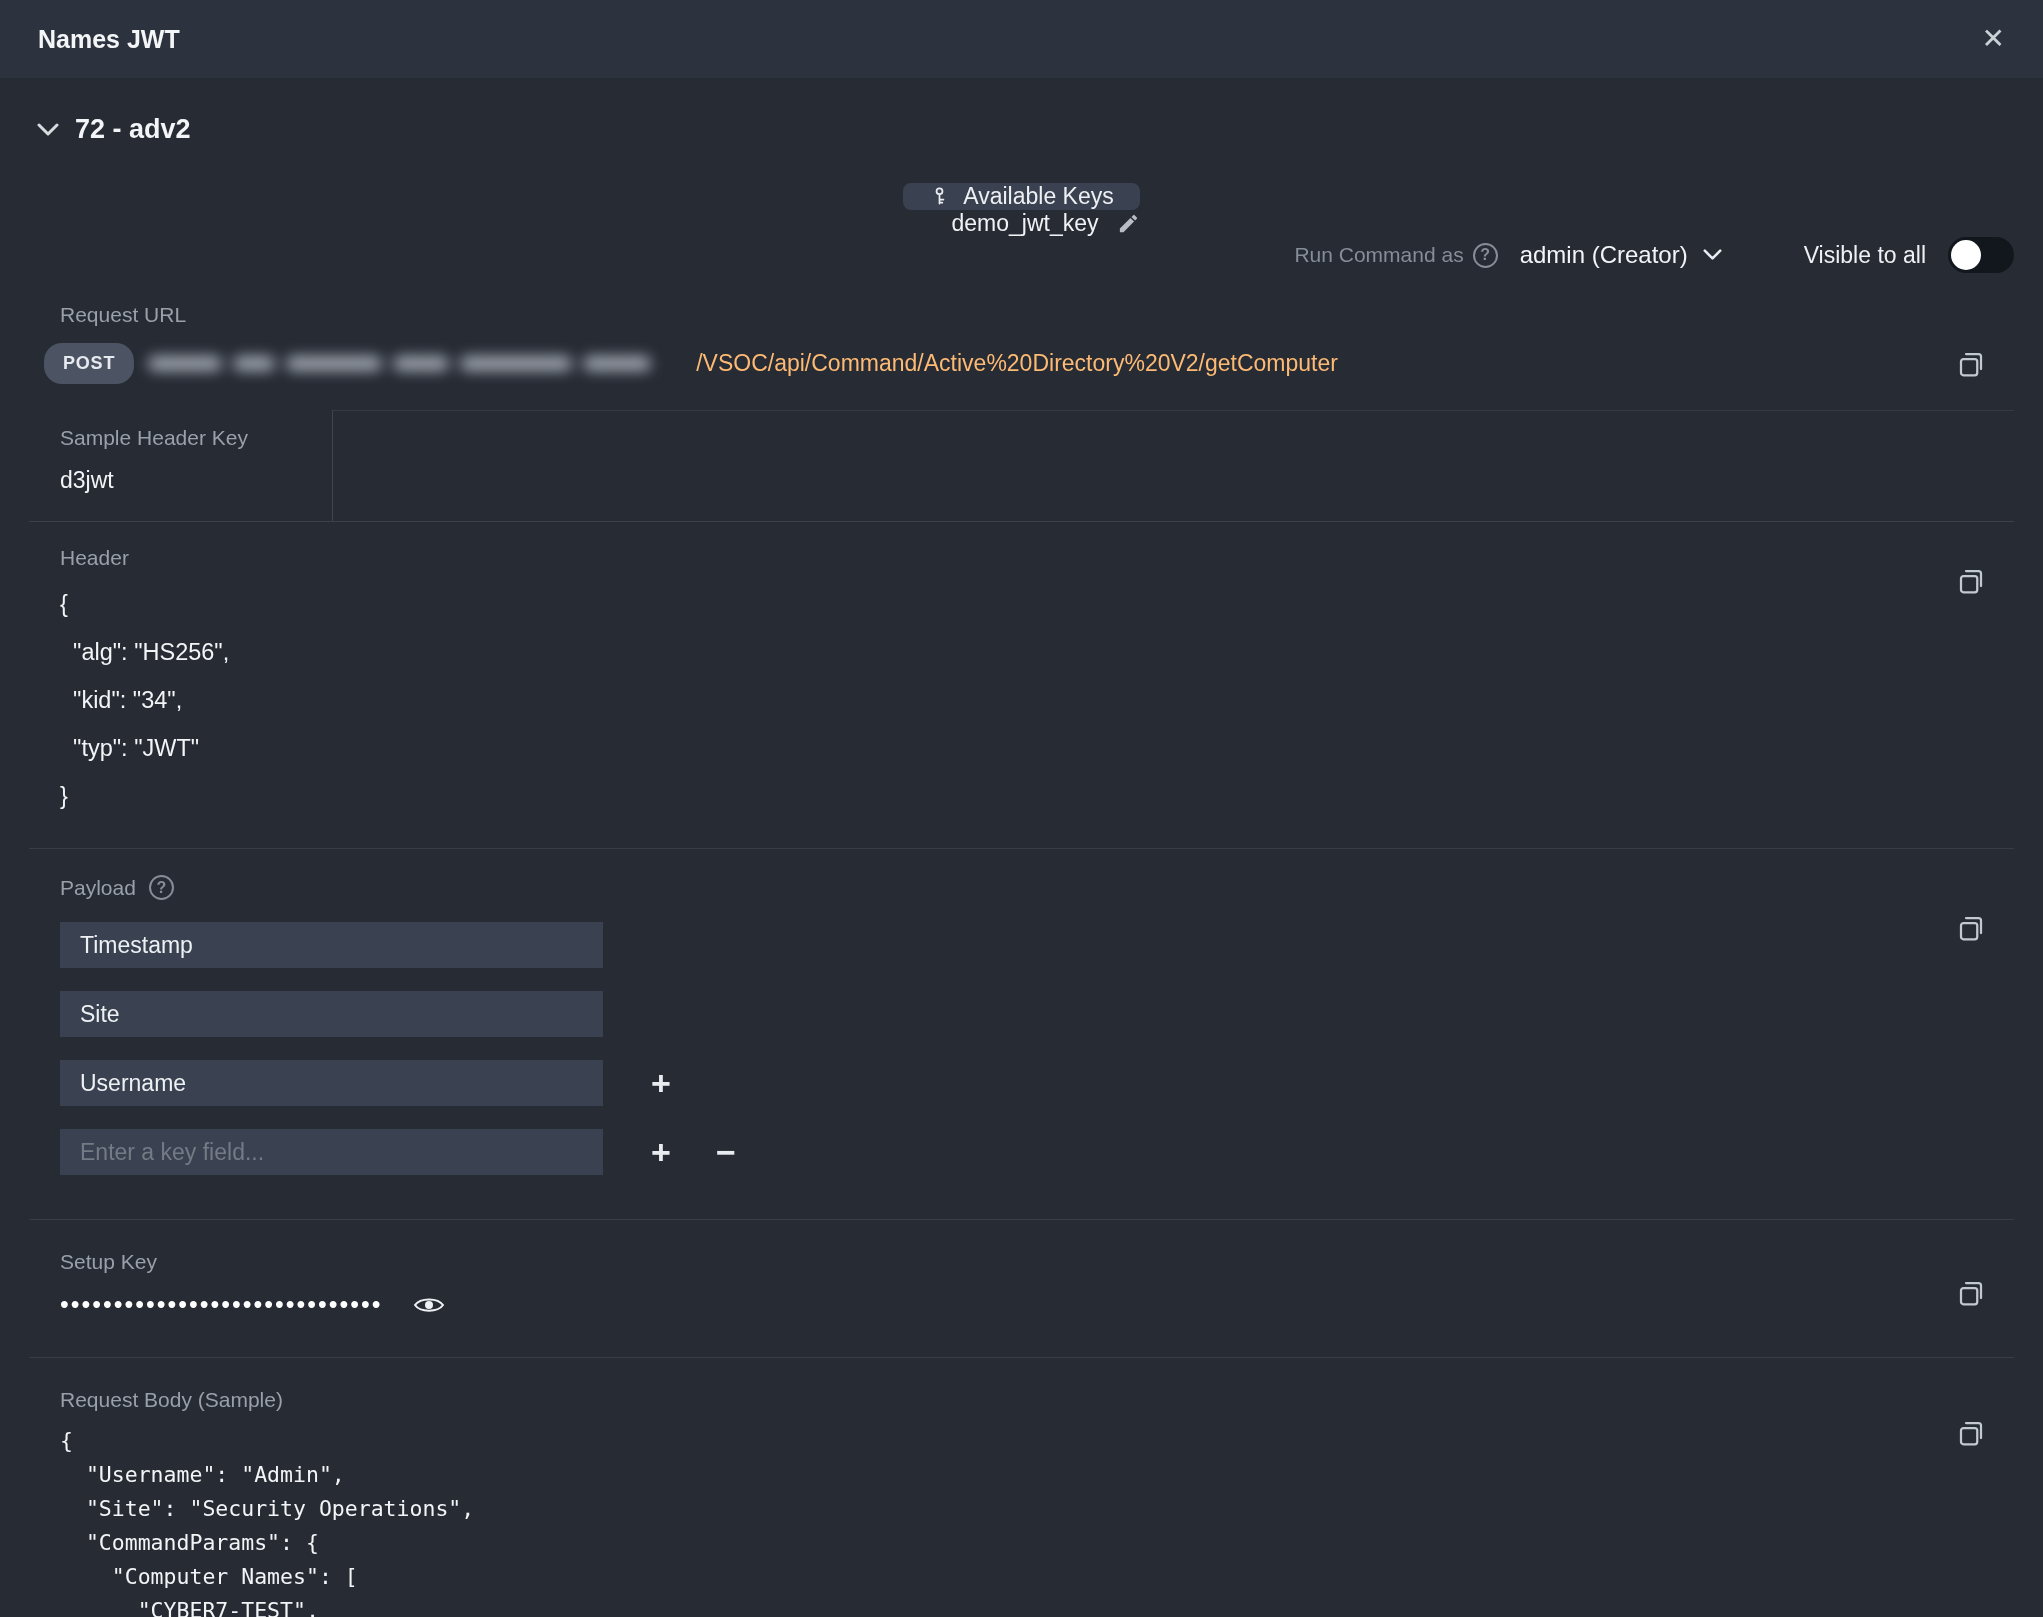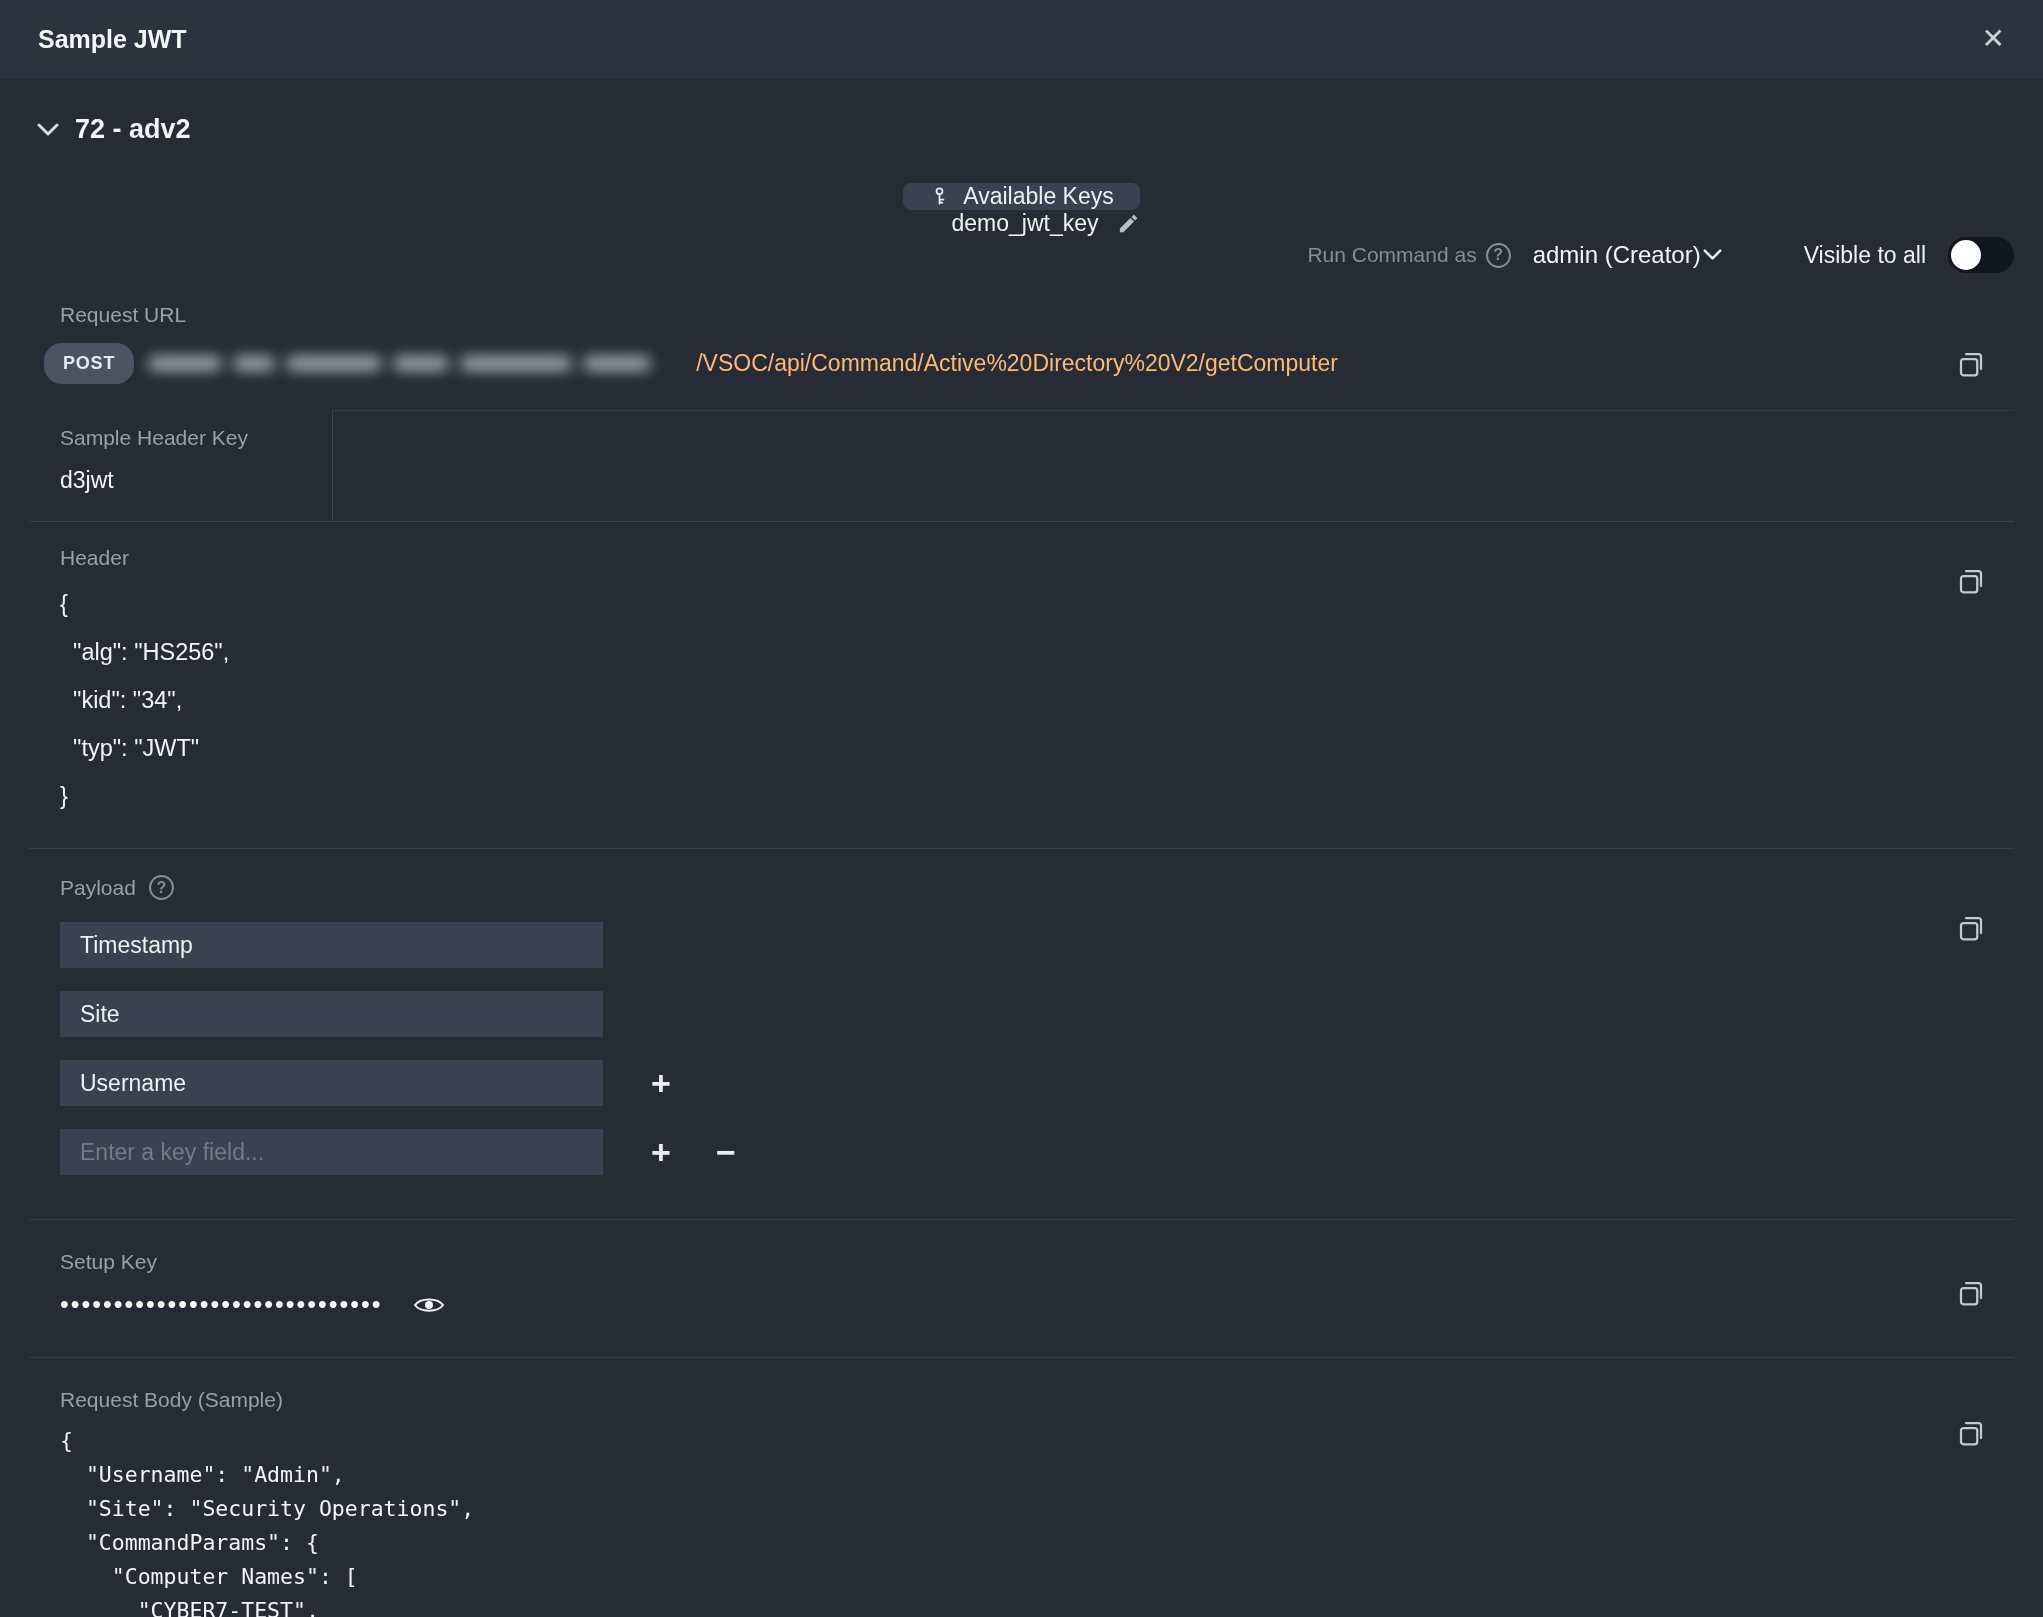--- a/index.html
+++ b/index.html
@@ -35,21 +35,21 @@
   }
   .keyname-wrap { margin-left:48px; display:flex; align-items:center; gap:18px; font-size:23px; color:#f0f2f5; }
   .icon-btn { background:none; border:none; padding:0; cursor:pointer; display:flex; align-items:center; }
   .right-group { margin-left:auto; display:flex; align-items:center; }
   .runas-label { display:flex; align-items:center; gap:9px; color:#868d98; font-size:21px; }
   .help {
     width:25px; height:25px; border:2px solid #868d98; border-radius:50%;
     color:#868d98; font-size:16px; font-weight:700;
     display:inline-flex; align-items:center; justify-content:center; cursor:pointer;
   }
-  .runas-value { margin-left:22px; font-size:24px; color:#f2f4f7; display:flex; align-items:center; gap:2px; cursor:pointer; }
+  .runas-value { margin-left:22px; font-size:24px; color:#f2f4f7; display:flex; align-items:center; gap:15px; cursor:pointer; }
   .visible-label { margin-left:82px; font-size:23px; color:#eef0f3; }
   .toggle {
     margin-left:22px; width:66px; height:36px; border-radius:18px;
     background:#12161d; position:relative; cursor:pointer;
   }
   .toggle .knob { position:absolute; top:3px; left:3px; width:30px; height:30px; border-radius:50%; background:#fff; }
 
   
   .field-label { color:#99a0aa; font-size:21px; }
   .divider { border-top:1px solid rgba(255,255,255,0.09); }
@@ -110,21 +110,21 @@
   .body-section { position:relative; padding:30px 0 0 31px; }
 
   .mt-div1 { margin-top:28px; }
   .mt-div2 { margin-top:44px; }
   .mt-div3 { margin-top:40px; }
 </style>
 </head>
 <body>
 
 <div class="topbar">
-  <div class="title">Sample JWT</div>
+  <div class="title">Names JWT</div>
   <div class="close-x">✕</div>
 </div>
 
 <div class="content">
 
   <div class="section-head">
     <span style="display:flex;">
       <svg width="22" height="14" viewBox="0 0 22 14">
           <path d="M2 2 L11 11 L20 2" fill="none" stroke="#d8dce1" stroke-width="3" stroke-linecap="round" stroke-linejoin="round"></path>
         </svg>

